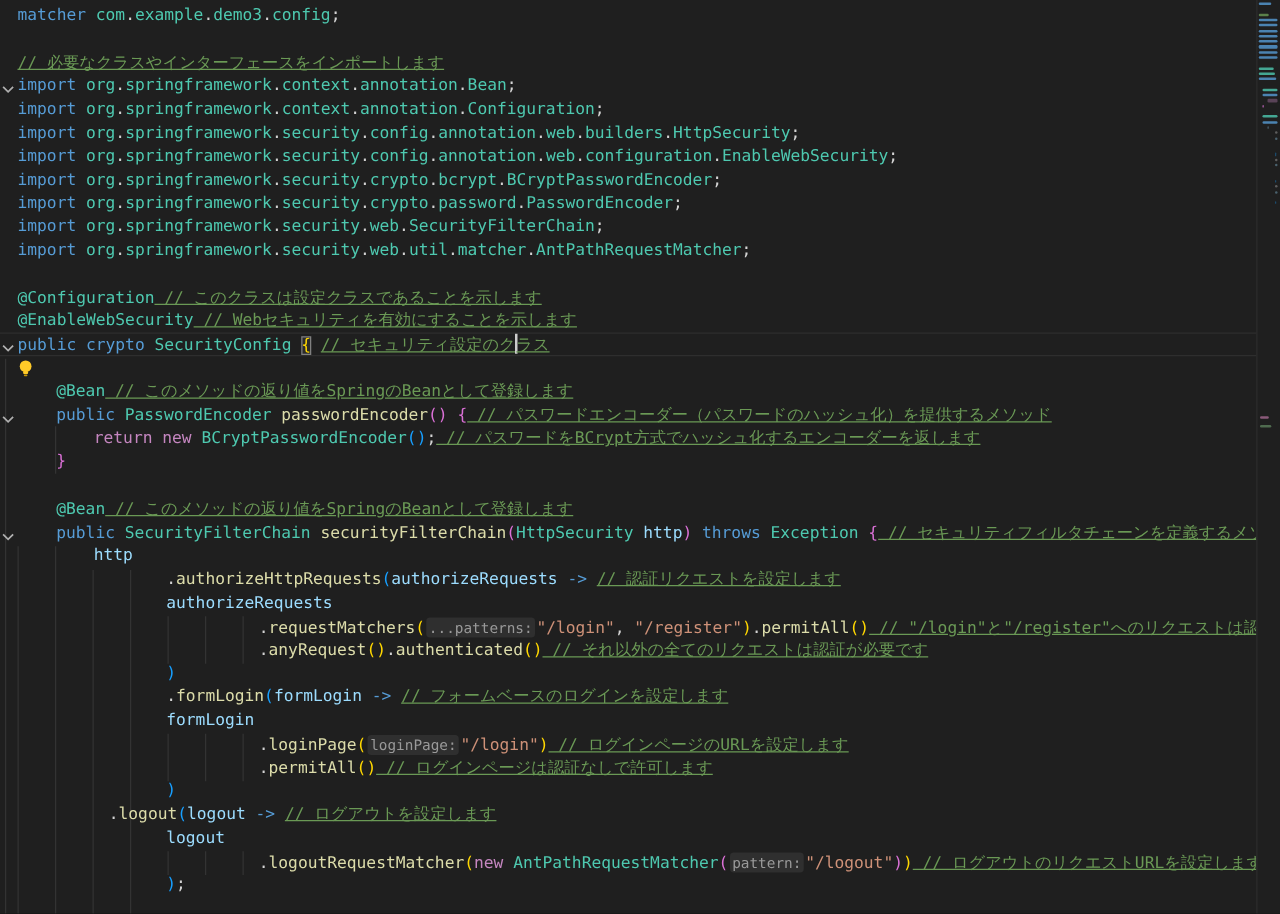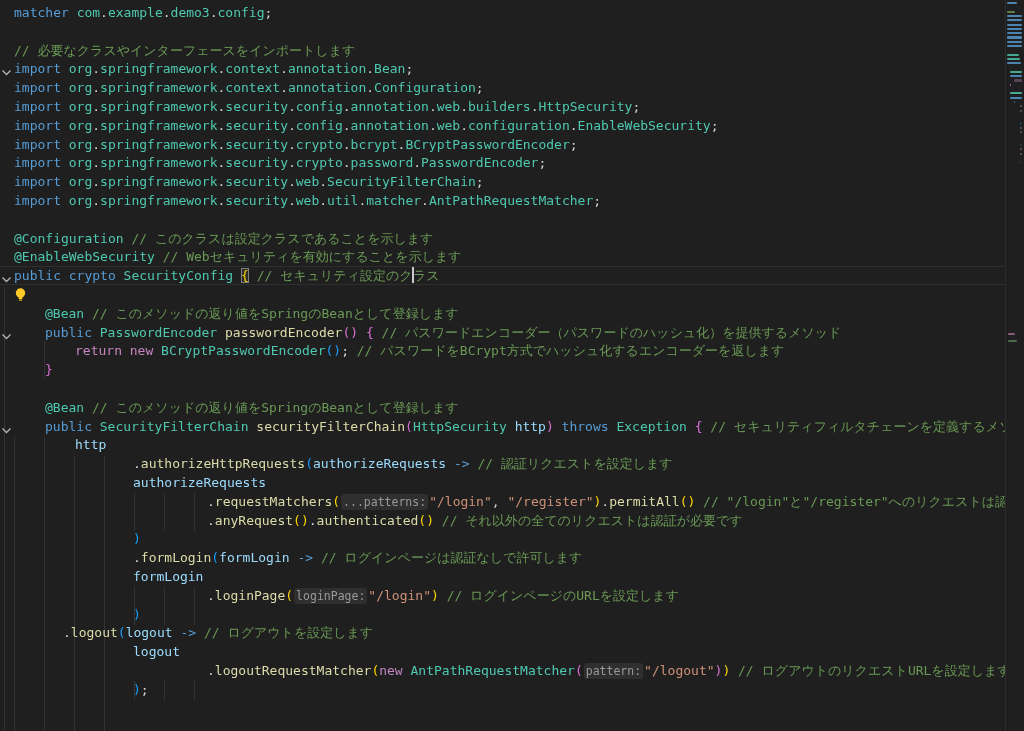--- a/index.html
+++ b/index.html
@@ -6,21 +6,21 @@
   .screen{position:relative;width:1024px;height:731px;overflow:hidden;
           background:var(--bg,#1F1F1F);
           font-family:"DejaVu Sans Mono","Liberation Mono",monospace;
           font-size:13px;line-height:18.8px;color:#D4D4D4;}
   .code-area{position:absolute;left:0;top:0;right:18px;bottom:0;
              padding:4px 0 0 14px;overflow:hidden;}
   .line{height:18.8px;white-space:pre;}
   .tk-kw{color:var(--kw);}  .tk-ctl{color:var(--ctl);}
   .tk-typ{color:var(--typ);}.tk-met{color:var(--met);}
   .tk-var{color:var(--var);}.tk-str{color:var(--str);}
-  .tk-com{color:var(--com);}.tk-pun{color:var(--pun);}
+  .tk-com{color:var(--com);text-decoration:underline;}.tk-pun{color:var(--pun);}
   .tk-b1{color:var(--b1);}  .tk-b2{color:var(--b2);}  .tk-b3{color:var(--b3);}
   .tk-b1m{color:var(--b1);outline:1px solid #808080;outline-offset:-1px;background:rgba(100,100,100,.18);}
   .tk-inlay{color:var(--inlay_fg);background:var(--inlay_bg);border-radius:3px;
             font-size:11.5px;padding:1px 2px;margin:0 1px;}
   .caret{display:inline-block;width:1.5px;height:16px;background:var(--caret);
          vertical-align:-3px;margin:0 -0.5px;}
   .guide{position:absolute;width:1px;background:var(--guide);}
   .current-line{position:absolute;left:0;right:18px;height:18.8px;
                 border-top:1px solid var(--clb);border-bottom:1px solid var(--clb);
                 box-sizing:border-box;pointer-events:none;}
@@ -76,25 +76,26 @@
       <div class="line" style="padding-left: 31px;"><span class="tk-b2">}</span></div>
       <div class="line" style="padding-left: 0px;"></div>
       <div class="line" style="padding-left: 31px;"><span class="tk-typ">@Bean</span><span class="tk-com"> // このメソッドの返り値をSpringのBeanとして登録します</span></div>
       <div class="line" style="padding-left: 31px;"><span class="tk-kw">public </span><span class="tk-typ">SecurityFilterChain </span><span class="tk-met">securityFilterChain</span><span class="tk-b2">(</span><span class="tk-typ">HttpSecurity </span><span class="tk-var">http</span><span class="tk-b2">)</span><span class="tk-pun"> </span><span class="tk-kw">throws </span><span class="tk-typ">Exception </span><span class="tk-b2">{</span><span class="tk-com"> // セキュリティフィルタチェーンを定義するメソッド</span></div>
       <div class="line" style="padding-left: 61px;"><span class="tk-var">http</span></div>
       <div class="line" style="padding-left: 119px;"><span class="tk-pun">.</span><span class="tk-met">authorizeHttpRequests</span><span class="tk-b3">(</span><span class="tk-var">authorizeRequests </span><span class="tk-kw">-&gt; </span><span class="tk-com">// 認証リクエストを設定します</span></div>
       <div class="line" style="padding-left: 119px;"><span class="tk-var">authorizeRequests</span></div>
       <div class="line" style="padding-left: 193px;"><span class="tk-pun">.</span><span class="tk-met">requestMatchers</span><span class="tk-b1">(</span><span class="tk-inlay">...patterns:</span><span class="tk-str">"/login"</span><span class="tk-pun">, </span><span class="tk-str">"/register"</span><span class="tk-b1">)</span><span class="tk-pun">.</span><span class="tk-met">permitAll</span><span class="tk-b1">()</span><span class="tk-com"> // "/login"と"/register"へのリクエストは認証</span></div>
       <div class="line" style="padding-left: 193px;"><span class="tk-pun">.</span><span class="tk-met">anyRequest</span><span class="tk-b1">()</span><span class="tk-pun">.</span><span class="tk-met">authenticated</span><span class="tk-b1">()</span><span class="tk-com"> // それ以外の全てのリクエストは認証が必要です</span></div>
       <div class="line" style="padding-left: 119px;"><span class="tk-b3">)</span></div>
-      <div class="line" style="padding-left: 119px;"><span class="tk-pun">.</span><span class="tk-met">formLogin</span><span class="tk-b3">(</span><span class="tk-var">formLogin </span><span class="tk-kw">-&gt; </span><span class="tk-com">// ログインページは認証なしで許可します</span></div>
+      <div class="line" style="padding-left: 119px;"><span class="tk-pun">.</span><span class="tk-met">formLogin</span><span class="tk-b3">(</span><span class="tk-var">formLogin </span><span class="tk-kw">-&gt; </span><span class="tk-com">// フォームベースのログインを設定します</span></div>
       <div class="line" style="padding-left: 119px;"><span class="tk-var">formLogin</span></div>
       <div class="line" style="padding-left: 193px;"><span class="tk-pun">.</span><span class="tk-met">loginPage</span><span class="tk-b1">(</span><span class="tk-inlay">loginPage:</span><span class="tk-str">"/login"</span><span class="tk-b1">)</span><span class="tk-com"> // ログインページのURLを設定します</span></div>
+      <div class="line" style="padding-left: 193px;"><span class="tk-pun">.</span><span class="tk-met">permitAll</span><span class="tk-b1">()</span><span class="tk-com"> // ログインページは認証なしで許可します</span></div>
       <div class="line" style="padding-left: 119px;"><span class="tk-b3">)</span></div>
-      <div class="line" style="padding-left: 49px;"><span class="tk-pun">.</span><span class="tk-met">logout</span><span class="tk-b3">(</span><span class="tk-var">logout </span><span class="tk-kw">-&gt; </span><span class="tk-com">// ログアウトを設定します</span></div>
+      <div class="line" style="padding-left: 73px;"><span class="tk-pun">.</span><span class="tk-met">logout</span><span class="tk-b3">(</span><span class="tk-var">logout </span><span class="tk-kw">-&gt; </span><span class="tk-com">// ログアウトを設定します</span></div>
       <div class="line" style="padding-left: 119px;"><span class="tk-var">logout</span></div>
       <div class="line" style="padding-left: 193px;"><span class="tk-pun">.</span><span class="tk-met">logoutRequestMatcher</span><span class="tk-b1">(</span><span class="tk-ctl">new </span><span class="tk-typ">AntPathRequestMatcher</span><span class="tk-b2">(</span><span class="tk-inlay">pattern:</span><span class="tk-str">"/logout"</span><span class="tk-b2">)</span><span class="tk-b1">)</span><span class="tk-com"> // ログアウトのリクエストURLを設定します</span></div>
       <div class="line" style="padding-left: 119px;"><span class="tk-b3">)</span><span class="tk-pun">;</span></div>
     </div>
 
   <div>
       <div class="chev" style="top: 65.4px;"><svg width="11" height="10" viewBox="0 0 11 10">
           <path d="M1.5 2.5 L5.5 6.5 L9.5 2.5" fill="none" stroke="#B0B0B0" stroke-width="1.4"></path>
         </svg></div>
       <div class="chev" style="top: 272.2px;"><svg width="11" height="10" viewBox="0 0 11 10">

